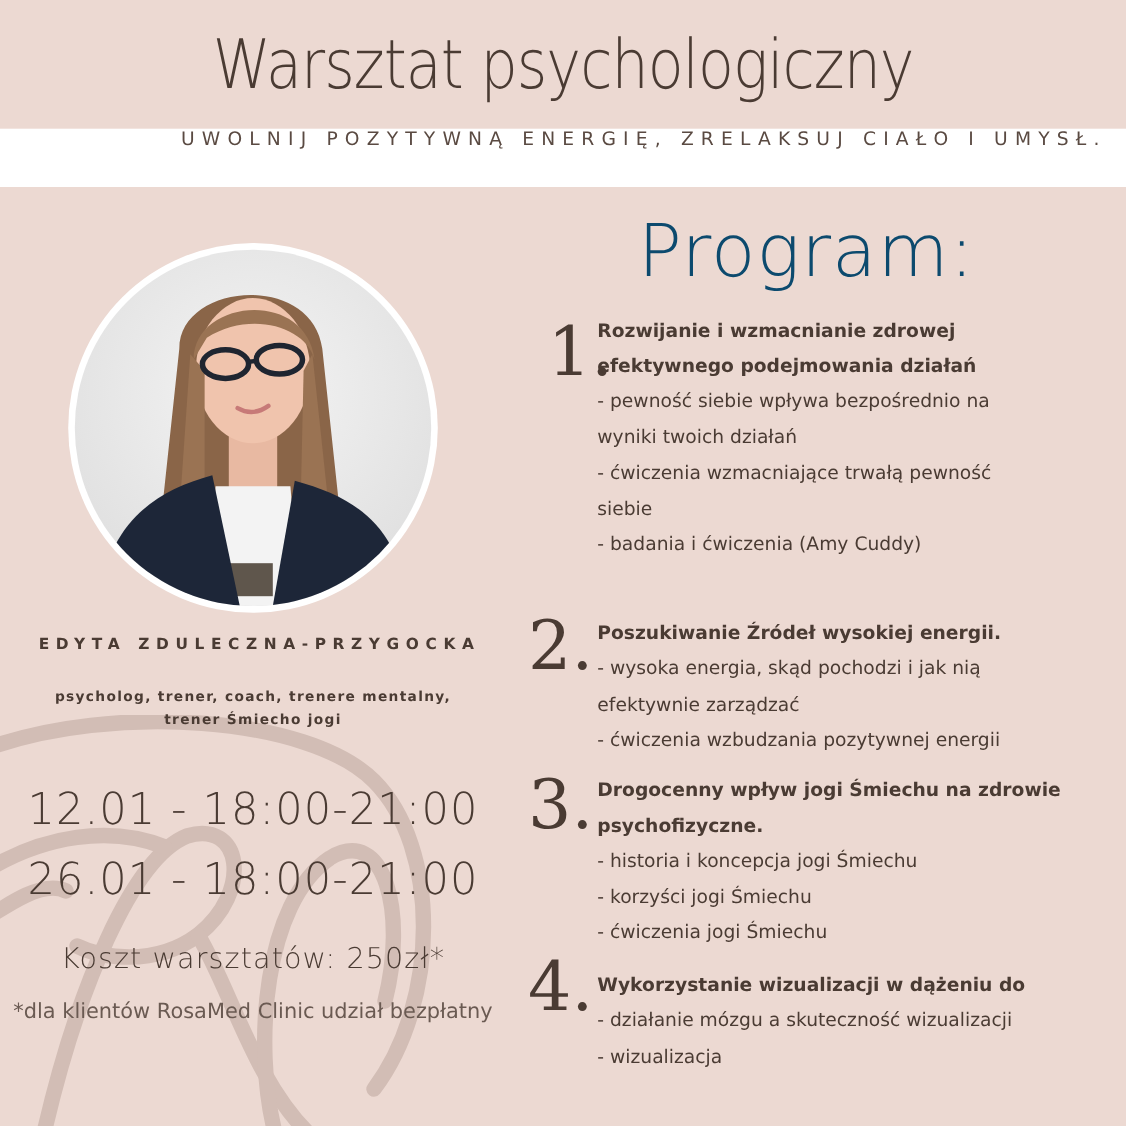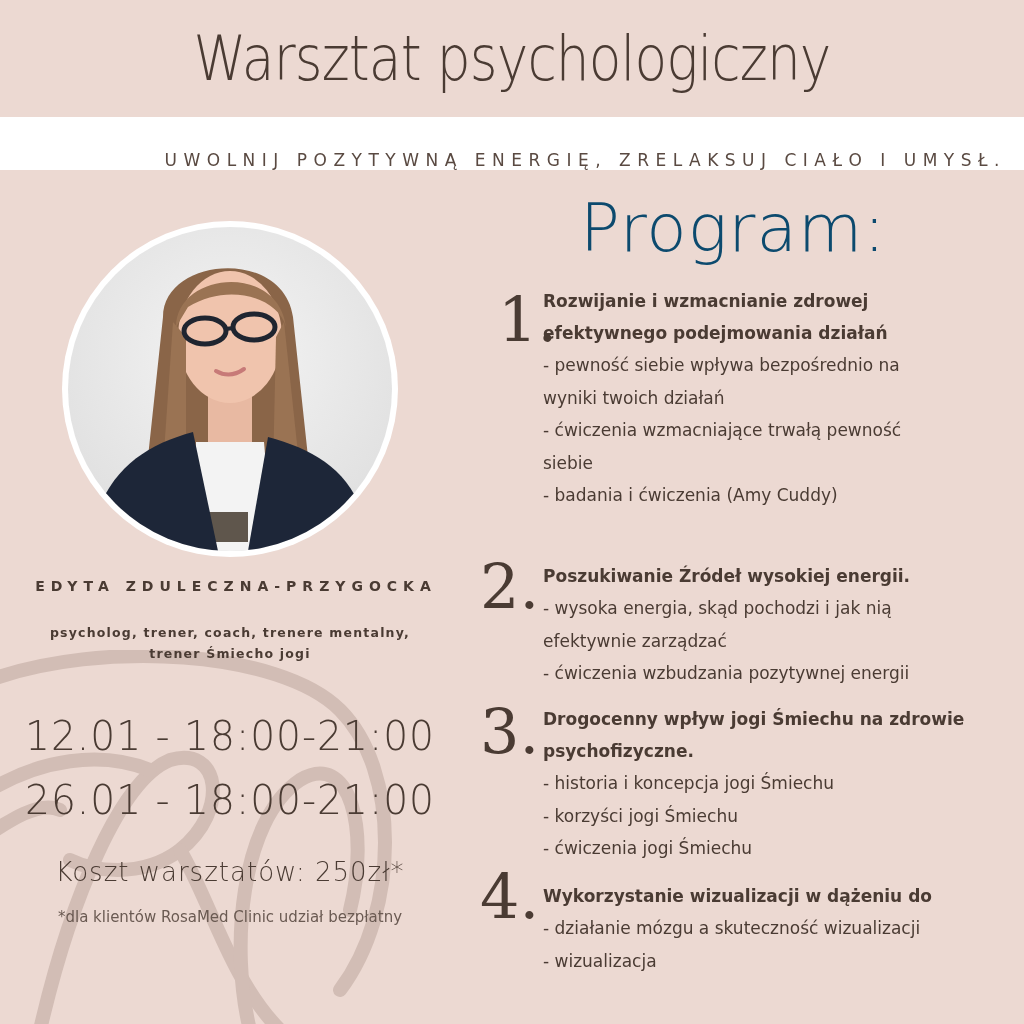--- a/index.html
+++ b/index.html
@@ -16,21 +16,21 @@
       font-family: "DejaVu Sans", sans-serif;
       font-weight: 200;
       font-size: 62px;
       letter-spacing: -1px;
       transform: scaleX(0.86);
       color: #4a3b33;
     }
     .banner {
       position: absolute; left: 0; top: 117px; width: 1024px; height: 53px;
       background: #ffffff;
-      display: flex; align-items: flex-end; justify-content: flex-end;
+      display: flex; align-items: flex-start; justify-content: flex-end;
       padding-right: 18px;
     }
     .banner span {
       font-family: "DejaVu Sans", sans-serif;
       font-size: 17px;
       letter-spacing: 6.5px;
       color: #5a4a42;
       white-space: nowrap;
     }
     
@@ -67,21 +67,21 @@
       transform: scaleX(0.98);
     }
     .cost {
       position: absolute; left: 0; top: 857px; width: 460px; text-align: center;
       font-family: "DejaVu Sans", sans-serif; font-weight: 200;
       font-size: 26px; letter-spacing: 1px; color: #4a3b33;
     }
     .cost-note {
       position: absolute; left: 0; top: 908px; width: 460px; text-align: center;
       font-family: "DejaVu Sans", sans-serif;
-      font-size: 15px; color: #6a5a52;
+      font-size: 19px; color: #6a5a52;
     }
     .program-title {
       position: absolute; left: 580px; top: 190px; width: 320px;
       font-family: "DejaVu Sans", sans-serif; font-weight: 200;
       font-size: 66px; color: #0c4a6e; letter-spacing: 1px;
     }
     .item { position: absolute; left: 480px; width: 544px; }
     .item .num {
       position: absolute; left: 0; top: 0;
       font-family: "DejaVu Serif", serif; font-weight: 200;

